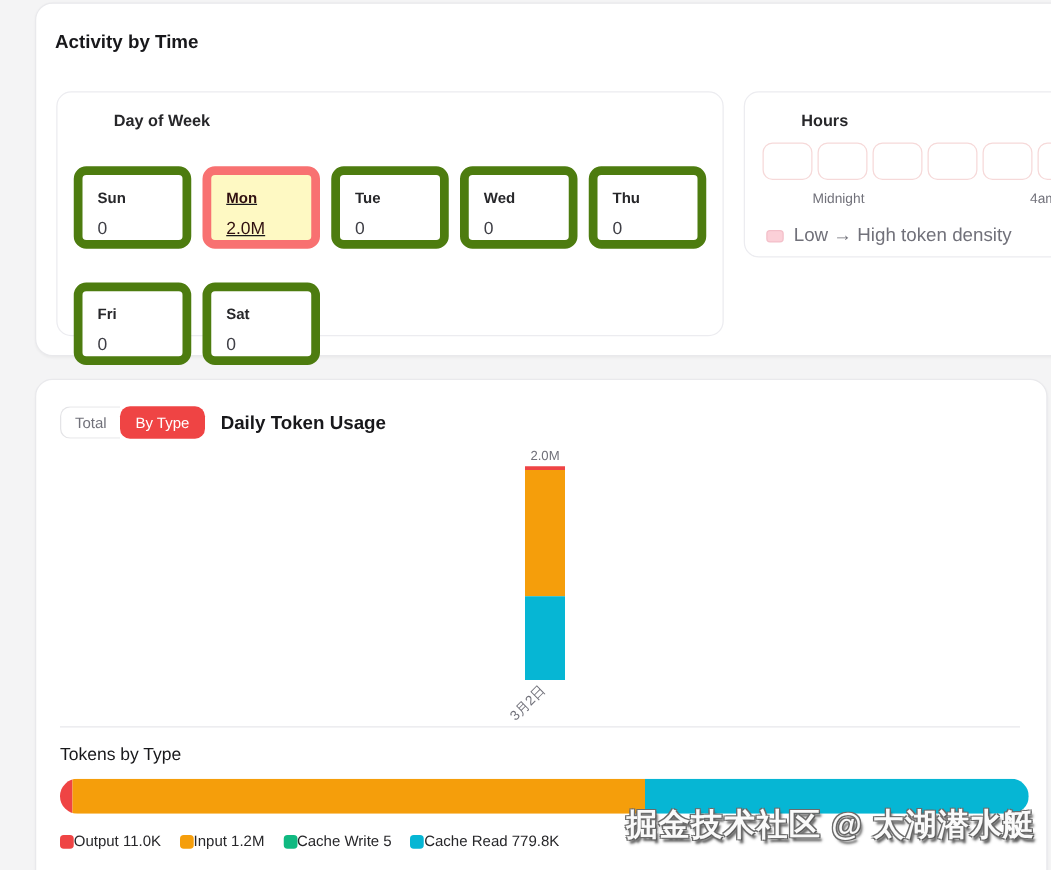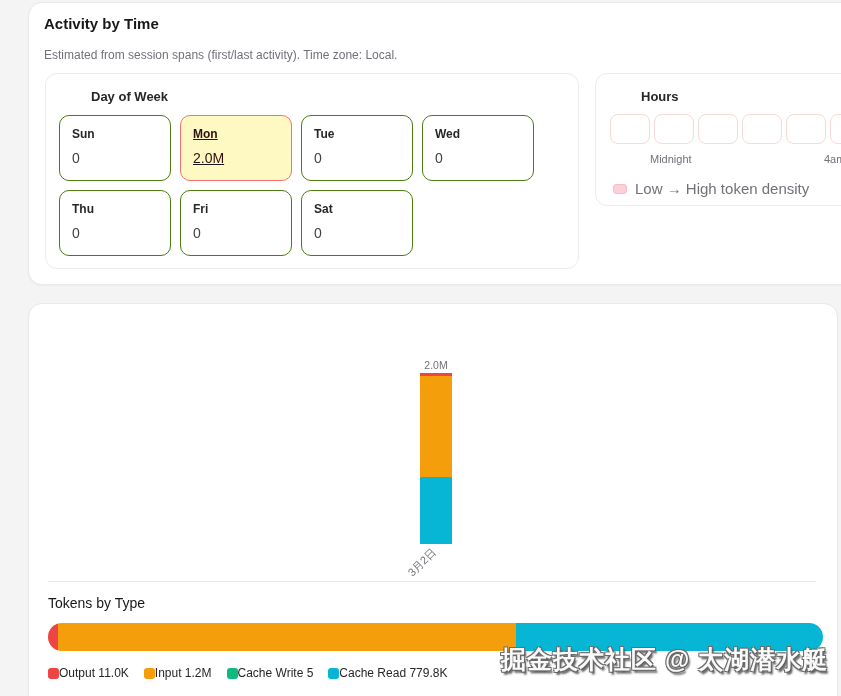--- a/index.html
+++ b/index.html
@@ -13,42 +13,43 @@
   .panel {
     position:absolute;
     background:#fff;
     border:1px solid #e9e9ec;
     border-radius:14px;
     box-shadow:0 1px 2px rgba(0,0,0,.04);
   }
   #panel-activity { left:28px; top:2px; width:860px; height:283px; }
   #panel-usage    { left:28px; top:303px; width:810px; height:420px; }
 
-  .panel-title { position:absolute; left:15px; top:12px; font-size:15px; font-weight:700; color:#18181b; }
+  .panel-title { position:absolute; left:15px; top:22px; font-size:15px; font-weight:700; color:#18181b; }
   .panel-subtitle { position:absolute; left:15px; top:45px; font-size:12px; color:#71717a; }
 
   .subcard {
     position:absolute;
     background:#fff;
     border:1px solid #ececf0;
     border-radius:12px;
   }
   #card-dow { left:16px; top:70px; width:534px; height:196px; }
   #card-hours { left:566px; top:70px; width:420px; height:133px; overflow:hidden; }
   .subcard-title { position:absolute; left:13px; top:15px; font-size:13px; font-weight:700; color:#27272a;margin-left:32px; }
 
   .dow-grid {
     position:absolute; left:13px; top:41px; width:512px;
     display:flex; flex-wrap:wrap; gap:9px;
   }
   .day-cell {
-    width:112px; height:66px;
-    border:1px solid #4d7c0f; border-radius:10px;
+    width:94px; height:66px;
+    border:7px solid #4d7c0f; border-radius:10px;
     padding:11px 12px;
     background:#fff;
+    margin-top:18px;
   }
   .day-cell .d-label { font-size:12px; font-weight:600; color:#27272a; }
   .day-cell .d-value { font-size:14px; color:#3f3f46; margin-top:9px; }
   .day-cell.highlight { background:#fef9c3; border-color:#f87171;text-decoration:underline; }
   .day-cell.highlight .d-label, .day-cell.highlight .d-value { color:#301010; }
 
   .hours-row { position:absolute; left:14px; top:40px; display:flex; gap:4px; }
   .hour-cell { width:40px; height:30px; border:1px solid #f6d9d9; border-radius:8px; background:#fff; flex:0 0 auto; }
   .hour-tick { position:absolute; top:79px; font-size:11px; color:#71717a;padding-left:40px; }
   #tick-midnight { left:14px; }
@@ -102,21 +103,20 @@
     color:#fafafa; white-space:nowrap;
     text-shadow:-1px -1px 0 #6b6b6b, 1px -1px 0 #6b6b6b, -1px 1px 0 #6b6b6b, 1px 1px 0 #5a5a5a, 2px 3px 2px rgba(40,40,40,.75);
     pointer-events:none;
   }
 </style>
 </head>
 <body>
 
 <div class="panel" id="panel-activity">
   <div class="panel-title">Activity by Time</div>
-  <div class="panel-subtitle">Estimated from session spans (first/last activity). Time zone: Local.</div>
 
   <div class="subcard" id="card-dow">
     <div class="subcard-title">Day of Week</div>
     <div class="dow-grid">
       <div class="day-cell">
         <div class="d-label">Sun</div>
         <div class="d-value">0</div>
       </div>
       <div class="day-cell highlight">
         <div class="d-label">Mon</div>
@@ -159,20 +159,27 @@
     <div class="hour-tick" id="tick-midnight">Midnight</div>
     <div class="hour-tick" id="tick-4am">4am</div>
     <div class="density-legend">
       <div class="density-swatch" style="background: rgb(251, 208, 216);"></div>
       <div class="density-label">Low → High token density</div>
     </div>
   </div>
 </div>
 
 <div class="panel" id="panel-usage">
+  <div class="usage-header">
+    <div class="toggle-group">
+      <button class="toggle-btn">Total</button>
+      <button class="toggle-btn active">By Type</button>
+    </div>
+    <div class="usage-title">Daily Token Usage</div>
+  </div>
 
   <div class="vbar-label">2.0M</div>
   <div class="vbar">
       <div class="seg" style="background: rgb(239, 68, 68); flex-grow: 1.8;"></div>
       <div class="seg" style="background: rgb(245, 158, 11); flex-grow: 59.1;"></div>
       <div class="seg" style="background: rgb(6, 182, 212); flex-grow: 39.1;"></div>
     </div>
   <div class="x-axis-label">3月2日</div>
 
   <div class="divider"></div>

